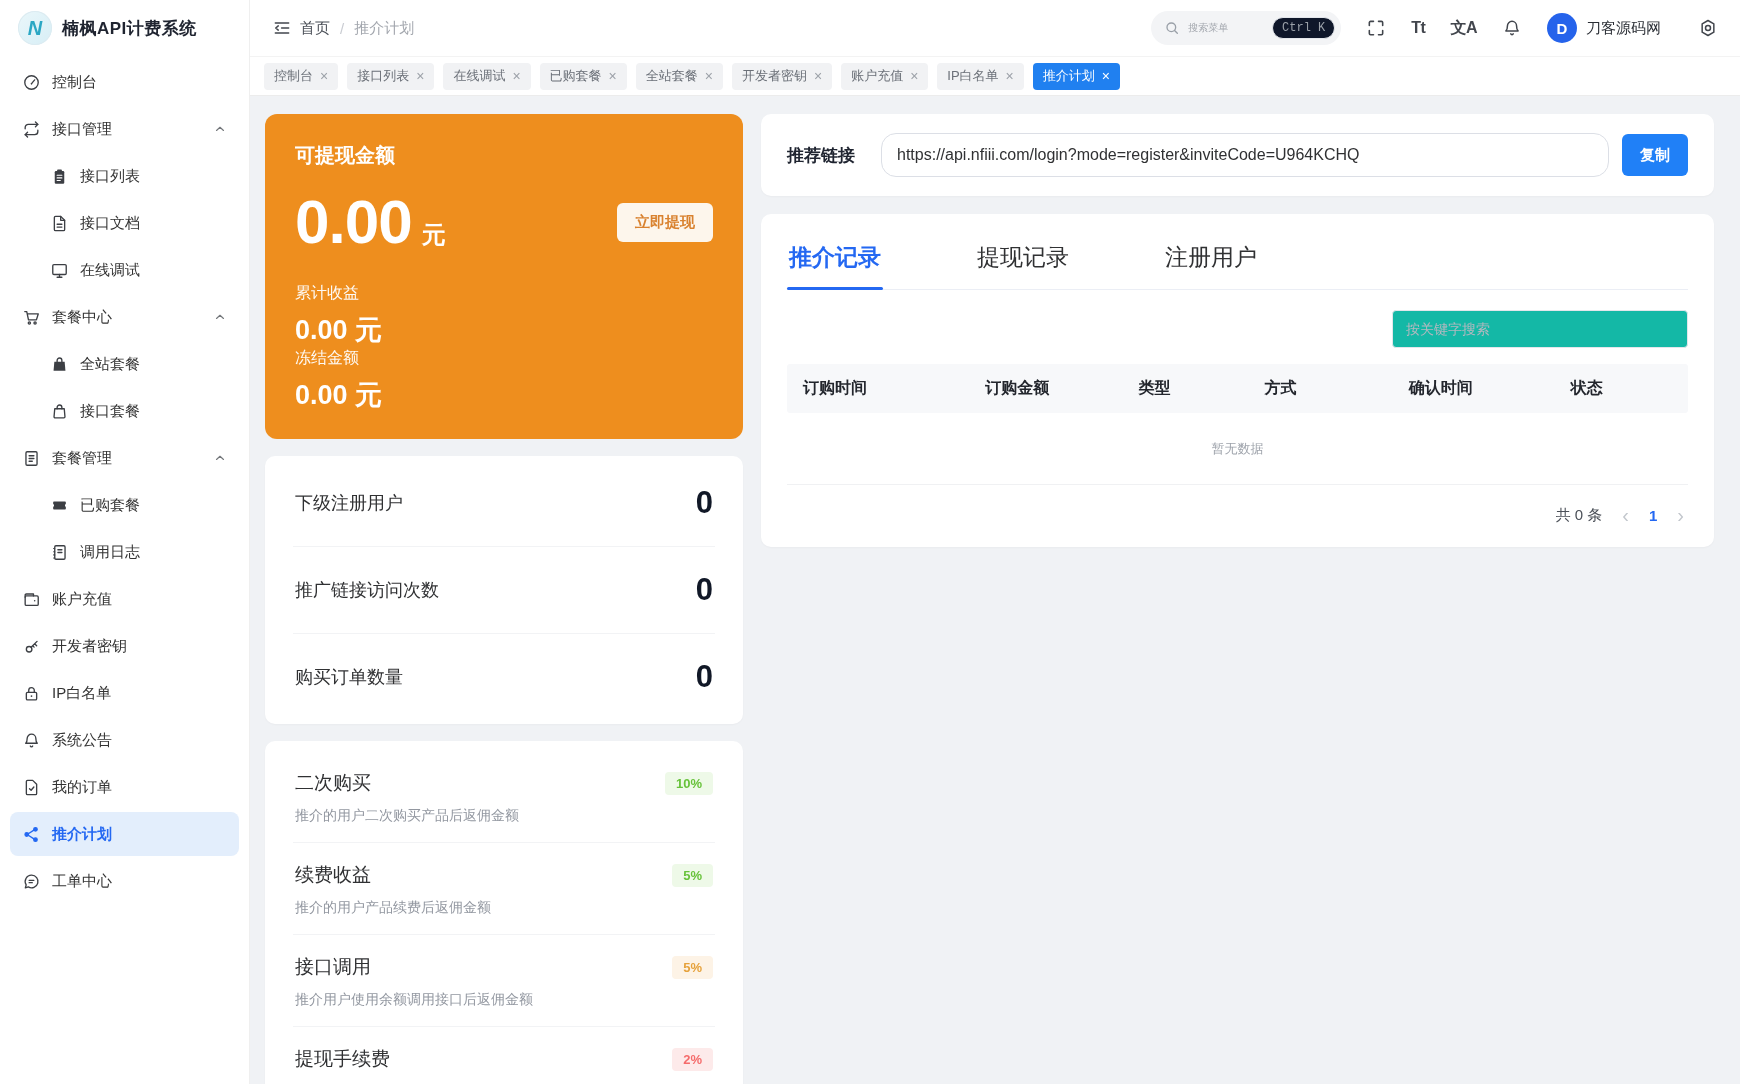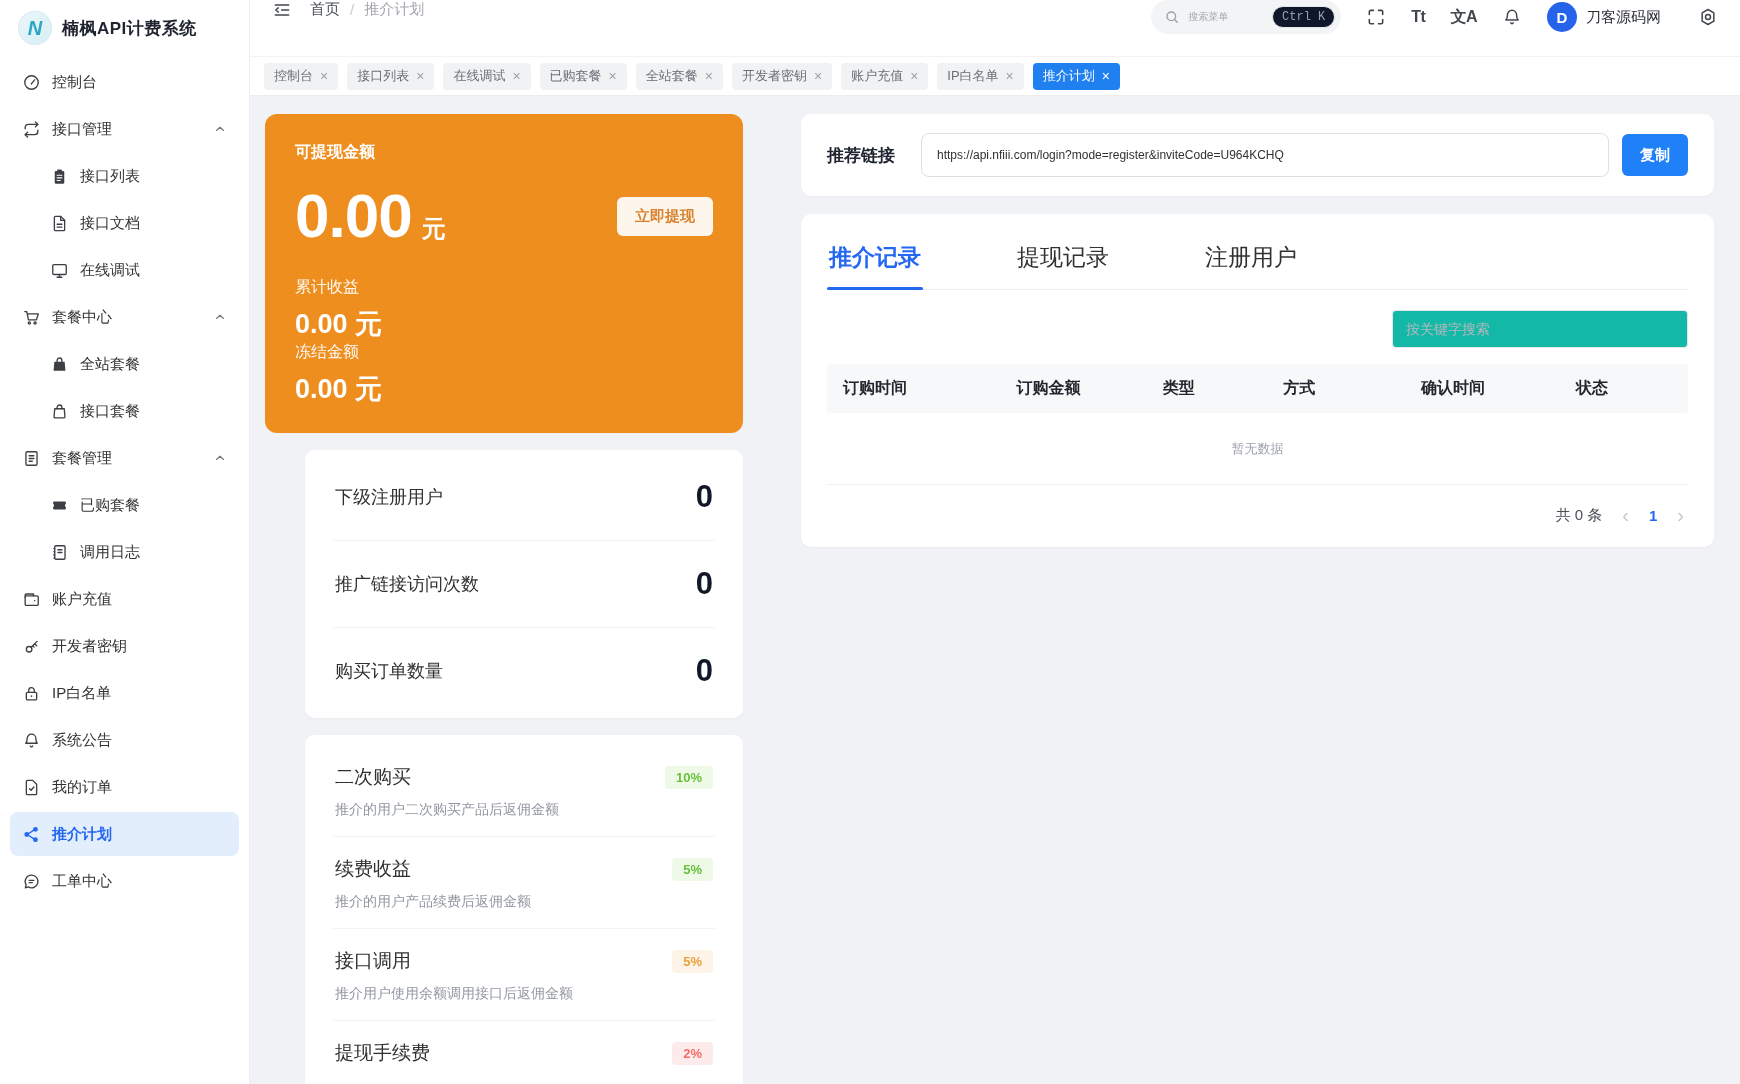--- a/index.html
+++ b/index.html
@@ -19,21 +19,21 @@
     font-size:15px; color:#333; cursor:pointer; margin-bottom:3px; }
   .m-item .ic { width:19px; height:19px; flex-shrink:0; color:#3c3f44; }
   .m-item.child { padding-left:40px; }
   .m-item .chev { margin-left:auto; width:14px; height:14px; color:#73767a; }
   .m-item.active { background:#e3eefc; color:#2468f2; font-weight:600; }
   .m-item.active .ic { color:#2468f2; }
   .m-label { white-space:nowrap; }
 
   
   .main { flex:1; display:flex; flex-direction:column; min-width:0; }
-  .navbar { height:56px; background:#fff; display:flex; align-items:flex-start; padding:0 22px; gap:18px; flex-shrink:0; }
+  .navbar { height:56px; background:#fff; display:flex; align-items:center; padding:0 22px; gap:8px; flex-shrink:0; }
   .nav-ic { width:20px; height:20px; color:#42464d; cursor:pointer; flex-shrink:0; }
   .breadcrumb { display:flex; align-items:center; gap:10px; font-size:15px; }
   .bc-home { color:#4b5058; cursor:pointer; }
   .bc-sep { color:#c9ccd2; }
   .bc-cur { color:#a3a7ae; }
   .nav-right { margin-left:auto; display:flex; align-items:center; gap:25px; }
   .search-pill { display:flex; align-items:center; gap:8px; background:#f3f4f6; border-radius:999px;
     height:34px; padding:0 6px 0 13px; cursor:pointer; width:190px; }
   .search-pill .nav-ic { width:16px; height:16px; color:#9aa0a8; }
   .sp-text { font-size:10px; color:#a3a7ae; flex:1; }
@@ -52,25 +52,25 @@
   .tag { display:flex; align-items:center; gap:7px; background:#f1f2f4; color:#6b7078; border-radius:4px;
     height:27px; padding:0 10px; font-size:13px; cursor:pointer; white-space:nowrap; }
   .tag-x { color:#9ca1a8; font-size:14px; line-height:1; cursor:pointer; }
   .tag.active { background:#2080f0; color:#fff; }
   .tag.active .tag-x { color:#fff; }
 
   
   .content { flex:1; padding:18px 26px 18px 15px; display:flex; gap:18px; overflow:hidden; }
   .col-left { width:478px; flex-shrink:0; display:flex; flex-direction:column; gap:17px; }
   .col-right { flex:1; display:flex; flex-direction:column; gap:18px; min-width:0; }
-  .card { background:#fff; border-radius:10px; box-shadow:0 1px 2px rgba(0,0,0,.03);margin-left:40px; }
+  .card { background:#fff; border-radius:10px; box-shadow:0 1px 2px rgba(0,0,0,.03); }
 
   
   .wallet-card { background:#ee8e1e; color:#fff; padding:28px 30px 26px; border-radius:12px; }
-  .w-title { font-size:16px; font-weight:700; }
+  .w-title { font-size:20px; font-weight:700; }
   .w-amount-row { display:flex; align-items:baseline; margin-top:22px; }
   .w-amount { font-size:62px; font-weight:800; line-height:1; letter-spacing:-1px; }
   .w-unit { font-size:24px; font-weight:700; margin-left:10px; }
   .withdraw-btn { margin-left:auto; background:#fdf6ec; color:#d9822f; border:none; border-radius:6px;
     font-size:15px; font-weight:600; padding:10px 18px; cursor:pointer; align-self:center;
     font-family:inherit; }
   .w-sub { display:flex; margin-top:30px;flex-direction:column; }
   .w-sub-col { width:50%; }
   .w-sub-label { font-size:16px; opacity:.95; }
   .w-sub-value { font-size:27px; font-weight:800; margin-top:8px; }
@@ -89,22 +89,22 @@
   .comm-title { font-size:19px; color:#303133; }
   .comm-desc { font-size:14px; color:#9297a0; margin-top:11px; }
   .badge { padding:4px 11px; border-radius:4px; font-size:13px; font-weight:600; margin-top:2px; }
   .badge-green { background:#eef9e8; color:#67c23a; }
   .badge-orange { background:#fdf3e6; color:#e6a23c; }
   .badge-red { background:#fdeaea; color:#f56c6c; }
 
   
   .ref-card { display:flex; align-items:center; padding:19px 26px; }
   .ref-label { font-size:17px; font-weight:700; color:#1f2430; margin-right:26px; white-space:nowrap; }
-  .ref-input { flex:1; height:44px; border:1px solid #dcdfe6; border-radius:8px; padding:0 15px;
-    font-size:12px; color:#303133; outline:none; font-family:inherit; min-width:0; }
+  .ref-input { flex:1; height:44px; border:1px solid #dcdfe6; border-radius:15px; padding:0 15px;
+    font-size:16px; color:#303133; outline:none; font-family:inherit; min-width:0; }
   .copy-btn { margin-left:13px; width:66px; height:42px; background:#2080f7; color:#fff; border:none;
     border-radius:6px; font-size:15px; font-weight:600; cursor:pointer; font-family:inherit; }
 
   
   .rec-card { padding:24px 26px 20px; flex-shrink:0; }
   .tabs { display:flex; border-bottom:1px solid #ebeef5; }
   .tab { font-size:23px; color:#303133; padding:4px 2px 16px; margin-right:92px; cursor:pointer; position:relative; }
   .tab.active { color:#2468f2; font-weight:600; }
   .tab.active::after { content:""; position:absolute; left:0; right:0; bottom:-1px; height:3px; background:#2468f2; border-radius:2px; }
   .search-row { display:flex; justify-content:flex-end; margin:20px 0 16px; }

